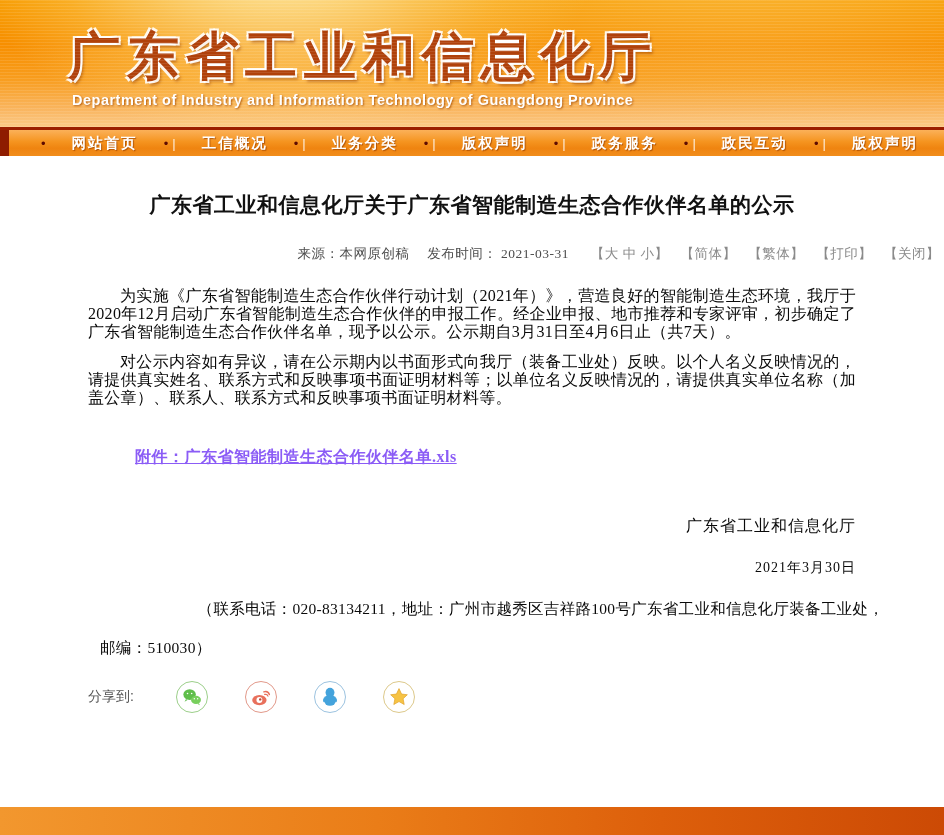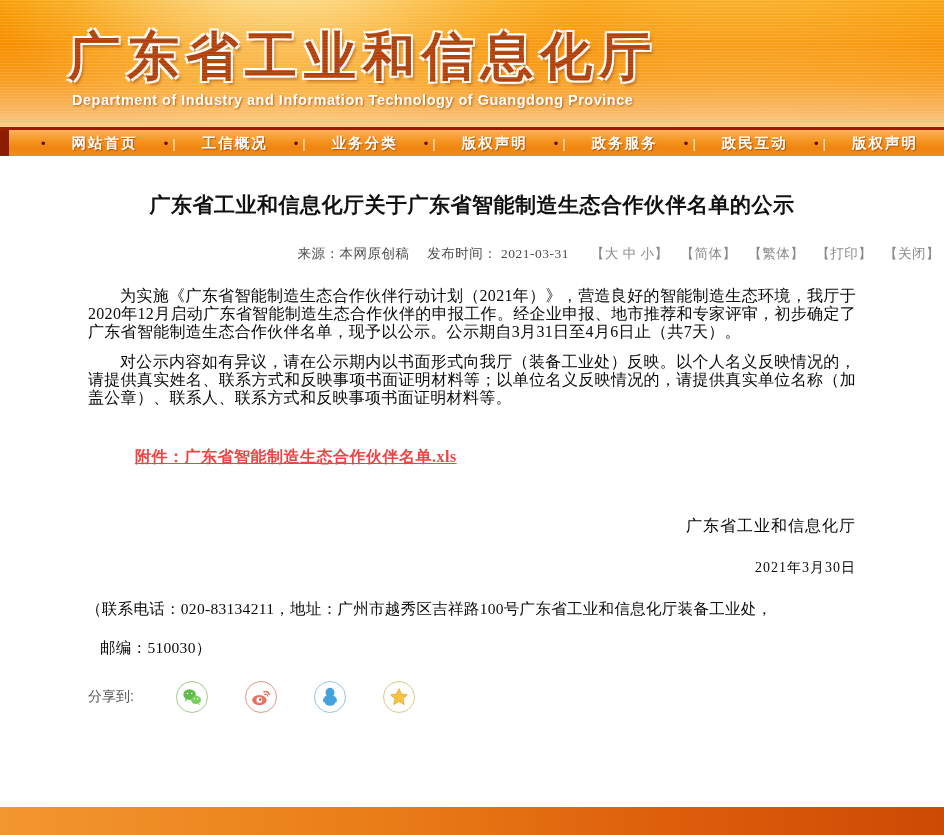--- a/index.html
+++ b/index.html
@@ -69,27 +69,27 @@
   .article-meta .meta-btn { color:#8a8a8a; cursor:pointer; margin:0 4px; }
   .article-meta .meta-gap { display:inline-block; width:10px; }
 
   .article-body { margin:24px 88px 0 88px; }
   .article-body p {
     font-size:16px; line-height:18px; color:#0a0a0a;
     text-indent:2em; text-align:justify; margin-bottom:12px; letter-spacing:0.3px;
   }
   .attachment-row { margin:40px 88px 0 88px; text-indent:2em; }
   .attachment-link {
-    font-size:16px; font-weight:bold; color:#ef4444;
+    font-size:16px; font-weight:bold; color:#8b5cf6;
     text-decoration:underline; letter-spacing:0.5px; cursor:pointer;padding-left:15px;
   }
   .signature-block { margin:48px 88px 0 88px; text-align:right; }
   .signature-name { font-size:16px; color:#0a0a0a; letter-spacing:1px; }
   .signature-date { font-size:14px; color:#0a0a0a; margin-top:22px; letter-spacing:1px; }
-  .contact-line1 { margin:22px 60px 0 86px; font-size:15.5px; color:#0a0a0a; letter-spacing:0.3px; }
+  .contact-line1 { margin:22px 60px 0 86px; font-size:15.5px; color:#0a0a0a; letter-spacing:0.3px;text-align:right; }
   .contact-line2 { margin:18px 60px 0 100px; font-size:15.5px; color:#0a0a0a; letter-spacing:0.3px; }
 
   
   .share-row { margin:22px 88px 0 88px; display:flex; align-items:center;gap:28px; }
   .share-label { font-size:14px; color:#555; margin-right:14px; font-family:"Liberation Sans", sans-serif; }
   .share-icon {
     width:32px; height:32px; border-radius:50%; background:#fff;
     display:flex; align-items:center; justify-content:center;
     margin-right:9px; cursor:pointer;
   }

